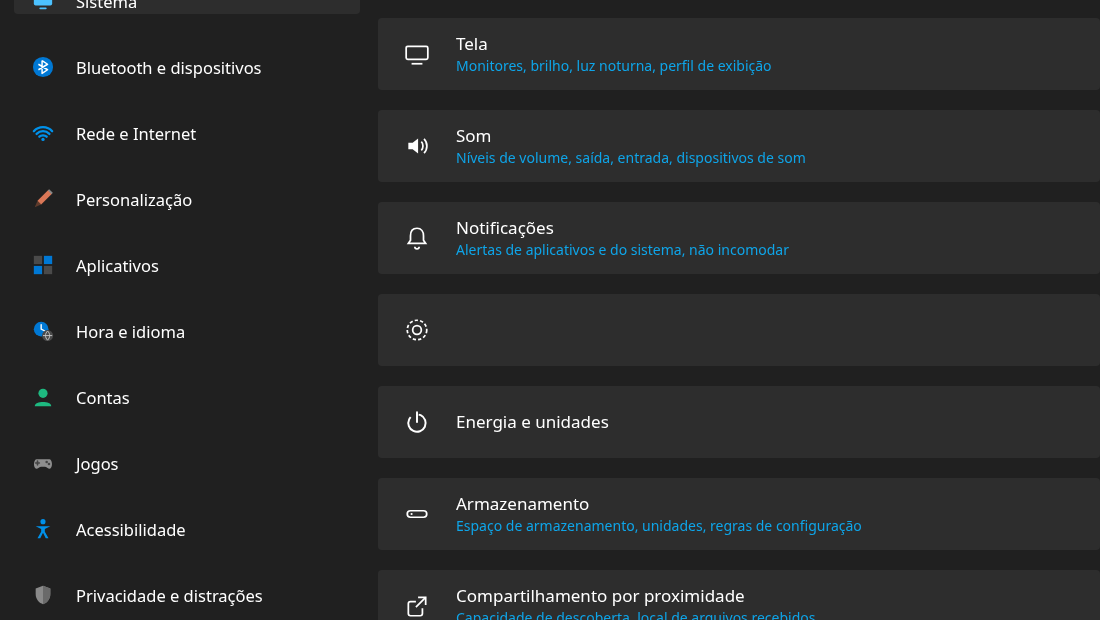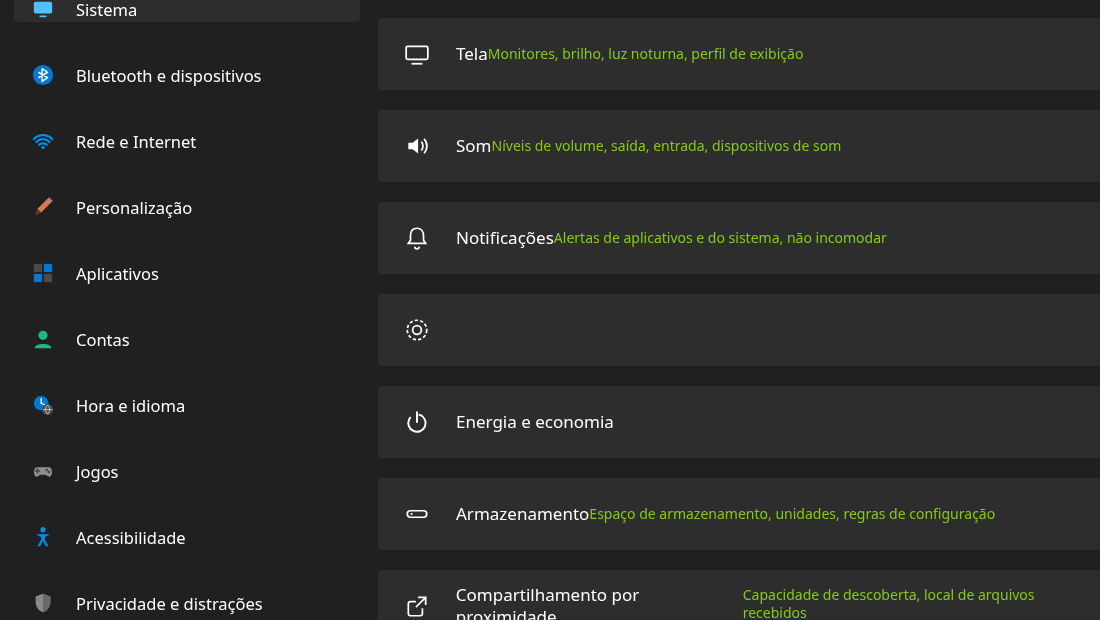--- a/index.html
+++ b/index.html
@@ -11,21 +11,21 @@
     color: #ffffff;
     overflow: hidden;
   }
   .layout {
     display: flex;
     width: 100%;
     height: 100%;
   }
   .sidebar {
     width: 370px;
-    padding: 16px 10px 0 14px;
+    padding: 8px 10px 0 14px;
     display: flex;
     flex-direction: column;
     gap: 32px;
   }
   .nav-item {
     display: flex;
     align-items: center;
     height: 42px;
     margin-top: 8px;
     padding-left: 16px;
@@ -70,30 +70,30 @@
     cursor: pointer;
   }
   .card .card-icon {
     width: 30px;
     height: 30px;
     margin-right: 24px;
     display: flex;
     align-items: center;
     justify-content: center;
   }
-  .card .card-text { display: flex; flex-direction: row; }
+  .card .card-text { display: flex; flex-direction: column; }
   .card .card-title {
     font-size: 17px;
     font-weight: 400;
     color: #ffffff;
     line-height: 22px;
   }
   .card .card-sub {
     font-size: 14px;
-    color: #84cc16;
+    color: #0ea5e9;
     line-height: 18px;
     margin-top: 2px;
   }
   svg { display: block; }
 </style>
 </head>
 <body>
 
 <div class="layout">
   <div class="sidebar">
@@ -149,42 +149,42 @@
             <rect x="2" y="13" width="9" height="9" fill="#0078d4"></rect>
             <rect x="13" y="13" width="9" height="9" fill="#4a4a4a"></rect>
           </svg>
       </span>
       <span class="label">Aplicativos</span>
     </div>
 
     <div class="nav-item">
       <span class="icon">
         <svg width="22" height="22" viewBox="0 0 24 24">
-            <circle cx="12" cy="8" r="5" fill="#1eb980"></circle>
-            <path d="M3 22 C3 16 21 16 21 22 Z" fill="#1eb980"></path>
-          </svg>
-      </span>
-      <span class="label">Contas</span>
-    </div>
-
-    <div class="nav-item">
-      <span class="icon">
-        <svg width="22" height="22" viewBox="0 0 24 24">
             <circle cx="10" cy="10" r="8" fill="#0078d4"></circle>
             <path d="M10 5 L10 10 L14 12" stroke="#fff" stroke-width="1.5" fill="none" stroke-linecap="round"></path>
             <circle cx="17" cy="17" r="6" fill="#4a4a4a"></circle>
             <path d="M12 17 L22 17 M17 12 C14 15 14 19 17 22 M17 12 C20 15 20 19 17 22" stroke="#ccc" stroke-width="1" fill="none"></path>
           </svg>
       </span>
       <span class="label">Hora e idioma</span>
     </div>
 
     <div class="nav-item">
       <span class="icon">
         <svg width="22" height="22" viewBox="0 0 24 24">
+            <circle cx="12" cy="8" r="5" fill="#1eb980"></circle>
+            <path d="M3 22 C3 16 21 16 21 22 Z" fill="#1eb980"></path>
+          </svg>
+      </span>
+      <span class="label">Contas</span>
+    </div>
+
+    <div class="nav-item">
+      <span class="icon">
+        <svg width="22" height="22" viewBox="0 0 24 24">
             <path d="M5 8 L19 8 C22 8 23 16 20 18 C18 19 16 16 14 16 L10 16 C8 16 6 19 4 18 C1 16 2 8 5 8 Z" fill="#8e8e8e"></path>
             <circle cx="16" cy="11" r="1.4" fill="#444"></circle>
             <circle cx="18.5" cy="13" r="1.4" fill="#444"></circle>
             <path d="M6 10 L6 14 M4 12 L8 12" stroke="#444" stroke-width="1.8" stroke-linecap="round"></path>
           </svg>
       </span>
       <span class="label">Jogos</span>
     </div>
 
     <div class="nav-item">
@@ -273,21 +273,21 @@
     </div>
 
     <div class="card">
       <span class="card-icon">
         <svg width="26" height="26" viewBox="0 0 24 24" fill="none" stroke="#fff" stroke-width="1.8">
             <circle cx="12" cy="13" r="8" stroke-dasharray="40 8" transform="rotate(-65 12 13)"></circle>
             <path d="M12 3 L12 12" stroke-linecap="round"></path>
           </svg>
       </span>
       <span class="card-text">
-        <span class="card-title">Energia e economia</span>
+        <span class="card-title">Energia e unidades</span>
       </span>
     </div>
 
     <div class="card">
       <span class="card-icon">
         <svg width="26" height="26" viewBox="0 0 24 24" fill="none" stroke="#fff" stroke-width="1.6">
             <rect x="3" y="9" width="18" height="6" rx="3"></rect>
             <circle cx="7" cy="12" r="1" fill="#fff" stroke="none"></circle>
           </svg>
       </span>

